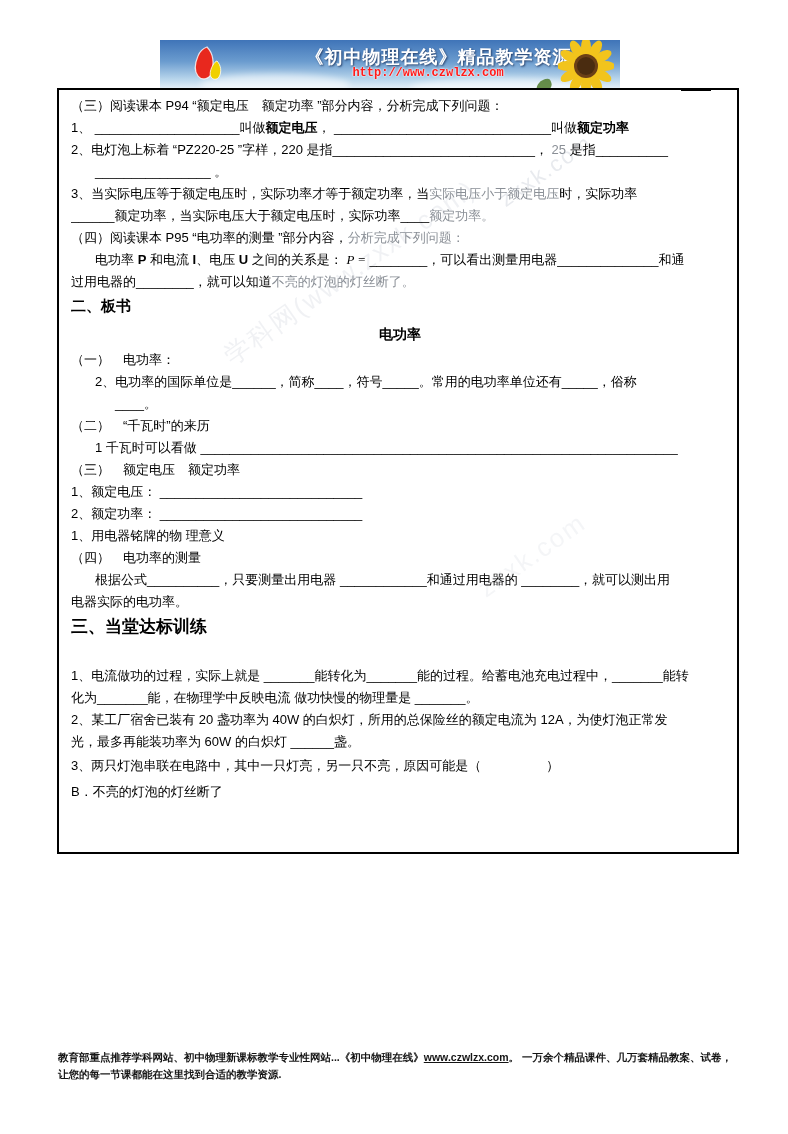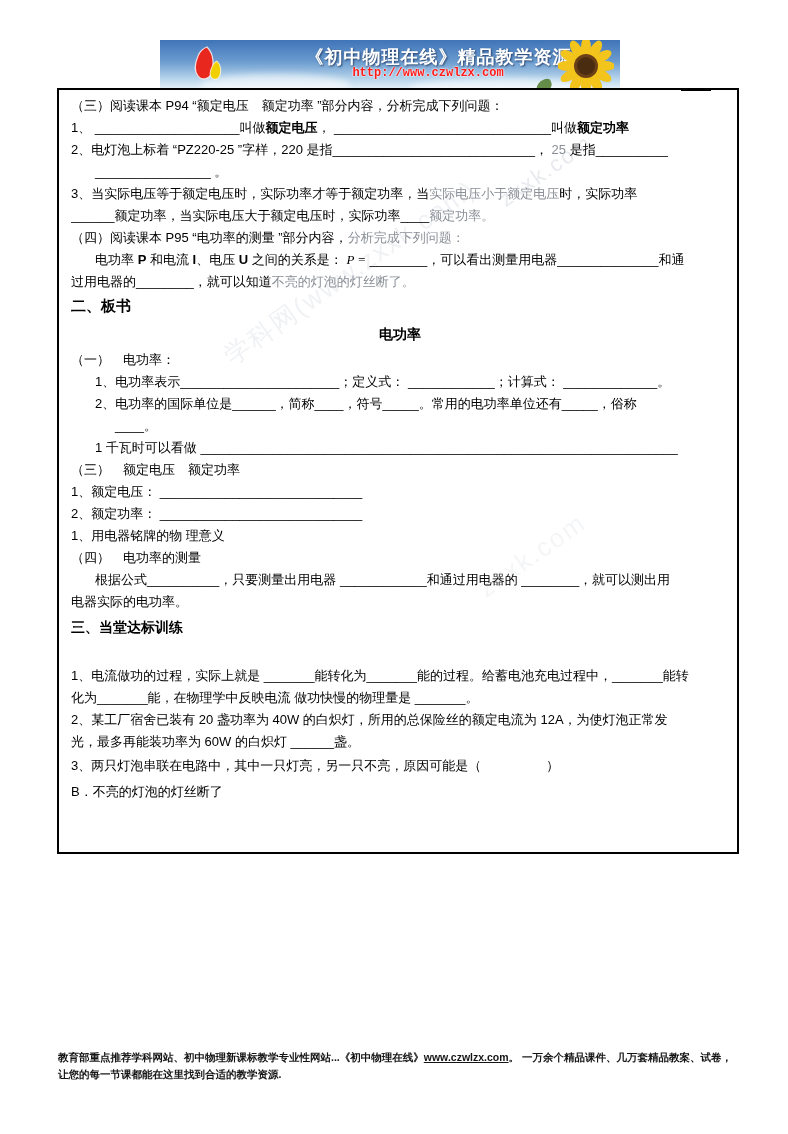--- a/index.html
+++ b/index.html
@@ -31,21 +31,21 @@
     border-radius:70% 30% 60% 40%;transform:rotate(-20deg);opacity:.85;}
   
   .main-box{
     position:absolute;left:57px;top:88px;width:682px;height:766px;
     border:2px solid #000;box-sizing:border-box;padding:5px 8px 0 12px;overflow:hidden;
   }
   .topline-ext{position:absolute;left:681px;top:88px;width:30px;height:3px;background:#000;}
   .line{font-size:13px;line-height:22px;white-space:nowrap;overflow:hidden;}
   .line.v-h2{font-size:15px;font-weight:bold;line-height:26px;}
   .line.v-title{text-align:center;font-weight:bold;font-size:14px;line-height:24px;margin:3px 0;}
-  .line.v-h1{font-size:14px;font-weight:bold;line-height:28px;}
+  .line.v-h1{font-size:17px;font-weight:bold;line-height:28px;}
   .line.v-opt{line-height:26px;}
   .line.ind1{padding-left:24px;}
   .line.ind2{padding-left:44px;}
   .b{font-weight:bold;}
   .g{color:#8a8f96;}
   .i{font-style:italic;font-family:"Liberation Serif",serif;}
   .u{text-decoration:underline;cursor:pointer;}
   
   .wm{position:absolute;color:#9aa4b5;pointer-events:none;transform:rotate(-35deg);
       font-size:22px;letter-spacing:2px;}
@@ -105,23 +105,23 @@
       <div class="line"><span>2、电灯泡上标着 “PZ220-25 ”字样，220 是指____________________________</span><span>，</span><span class="g"> 25 </span><span>是指__________</span></div>
       <div class="line ind1"><span>________________ 。</span></div>
       <div class="line"><span>3、当实际电压等于额定电压时，实际功率才等于额定功率，当</span><span class="g">实际电压小于额定电压</span><span>时，实际功率</span></div>
       <div class="line"><span>______额定功率，当实际电压大于额定电压时，实际功率____</span><span class="g">额定功率。</span></div>
       <div class="line"><span>（四）阅读课本 P95 “电功率的测量 ”部分内容，</span><span class="g">分析完成下列问题：</span></div>
       <div class="line ind1"><span>电功率 </span><span class="b">P</span><span> 和电流 </span><span class="b">I</span><span>、电压 </span><span class="b">U</span><span> 之间的关系是：  </span><span class="i">P = </span><span>________</span><span>，可以看出测量用电器______________</span><span>和通</span></div>
       <div class="line"><span>过用电器的________，就可以知道</span><span class="g">不亮的灯泡的灯丝断了。</span></div>
       <div class="line v-h2"><span>二、板书</span></div>
       <div class="line v-title"><span>电功率</span></div>
       <div class="line"><span>（一）　电功率：</span></div>
-      <div class="line ind1"><span>1、电功率表示______________________；定义式： ____________；计算式： _____________。</span></div>
       <div class="line ind1"><span>2、电功率的国际单位是______，简称____，符号_____。常用的电功率单位还有_____，俗称</span></div>
       <div class="line ind2"><span>____。</span></div>
+      <div class="line"><span>（二）　“千瓦时”的来历</span></div>
       <div class="line ind1"><span>1 千瓦时可以看做 __________________________________________________________________</span></div>
       <div class="line"><span>（三）　额定电压　额定功率</span></div>
       <div class="line"><span>1、额定电压： ____________________________</span></div>
       <div class="line"><span>2、额定功率： ____________________________</span></div>
       <div class="line"><span>1、用电器铭牌的物 理意义</span></div>
       <div class="line"><span>（四）　电功率的测量</span></div>
       <div class="line ind1"><span>根据公式__________，只要测量出用电器 ____________和通过用电器的 ________，就可以测出用</span></div>
       <div class="line"><span>电器实际的电功率。</span></div>
       <div class="line v-h1"><span>三、当堂达标训练</span></div>
       <div class="line" style="margin-top: 24px;"><span>1、电流做功的过程，实际上就是 _______能转化为_______能的过程。给蓄电池充电过程中，_______能转</span></div>

